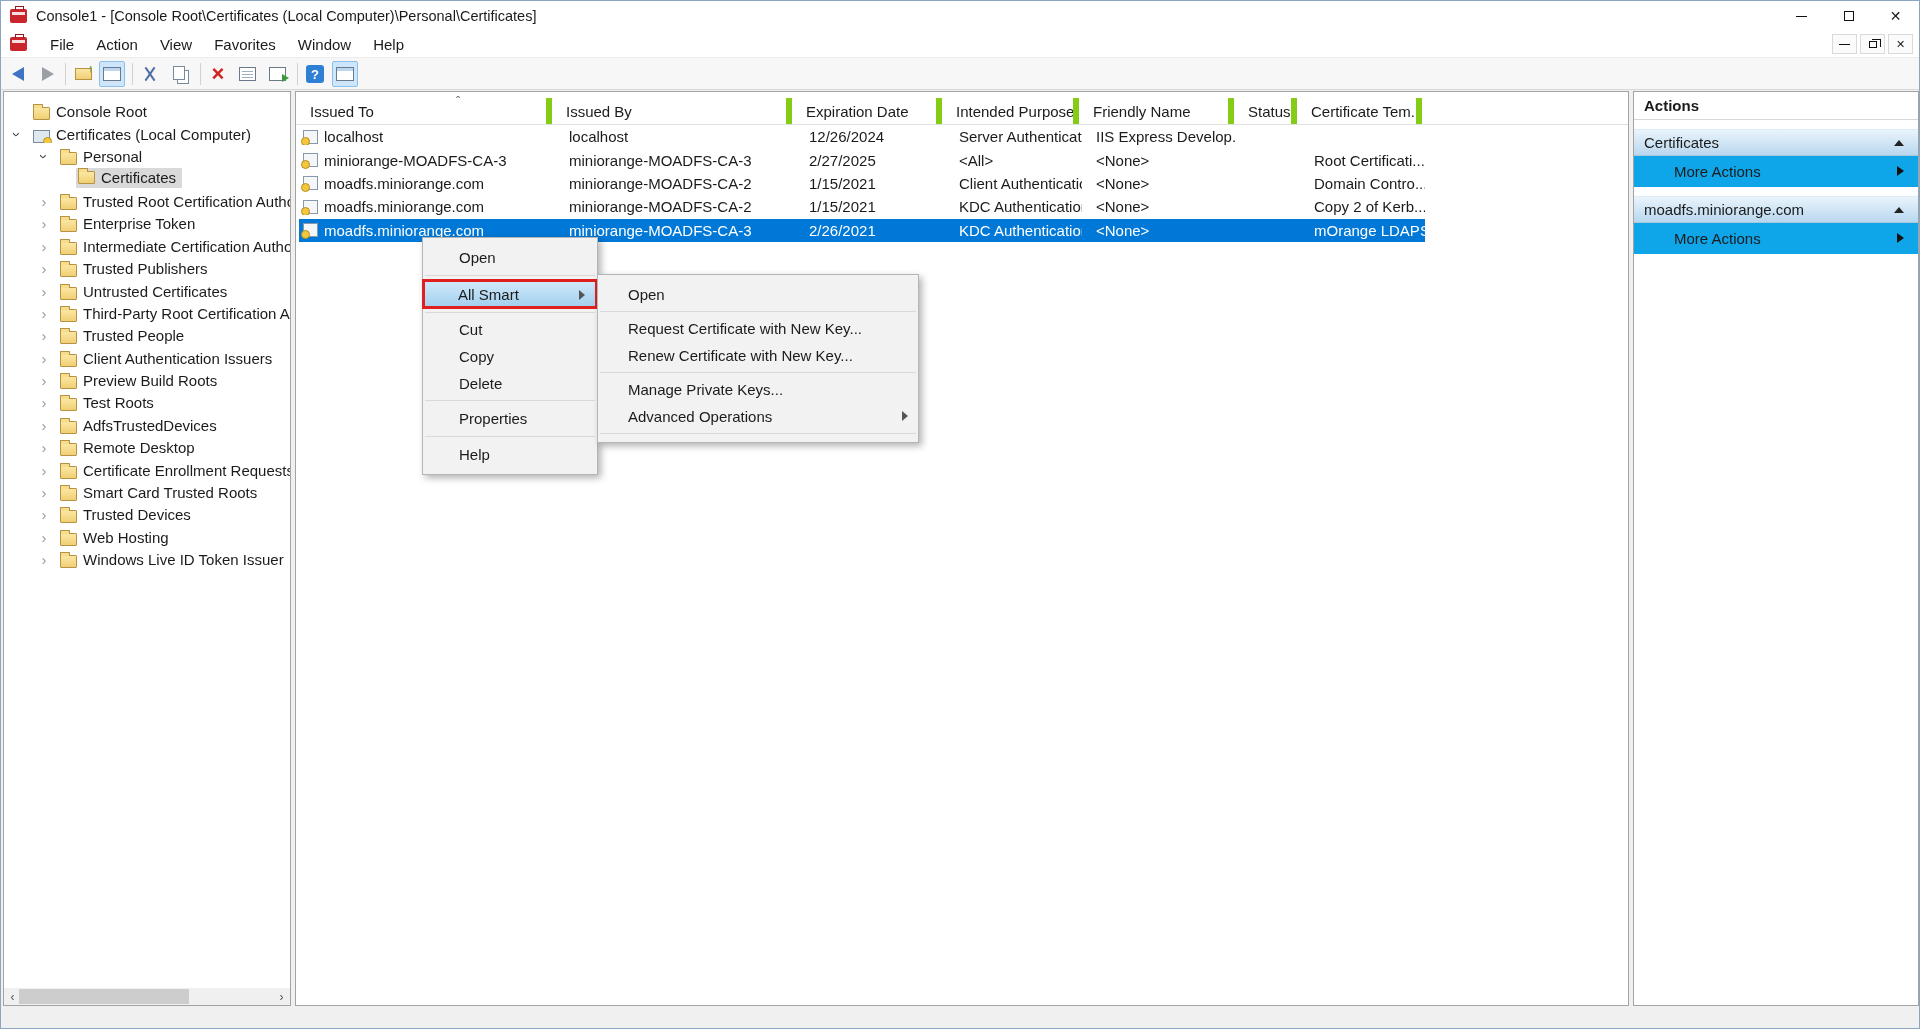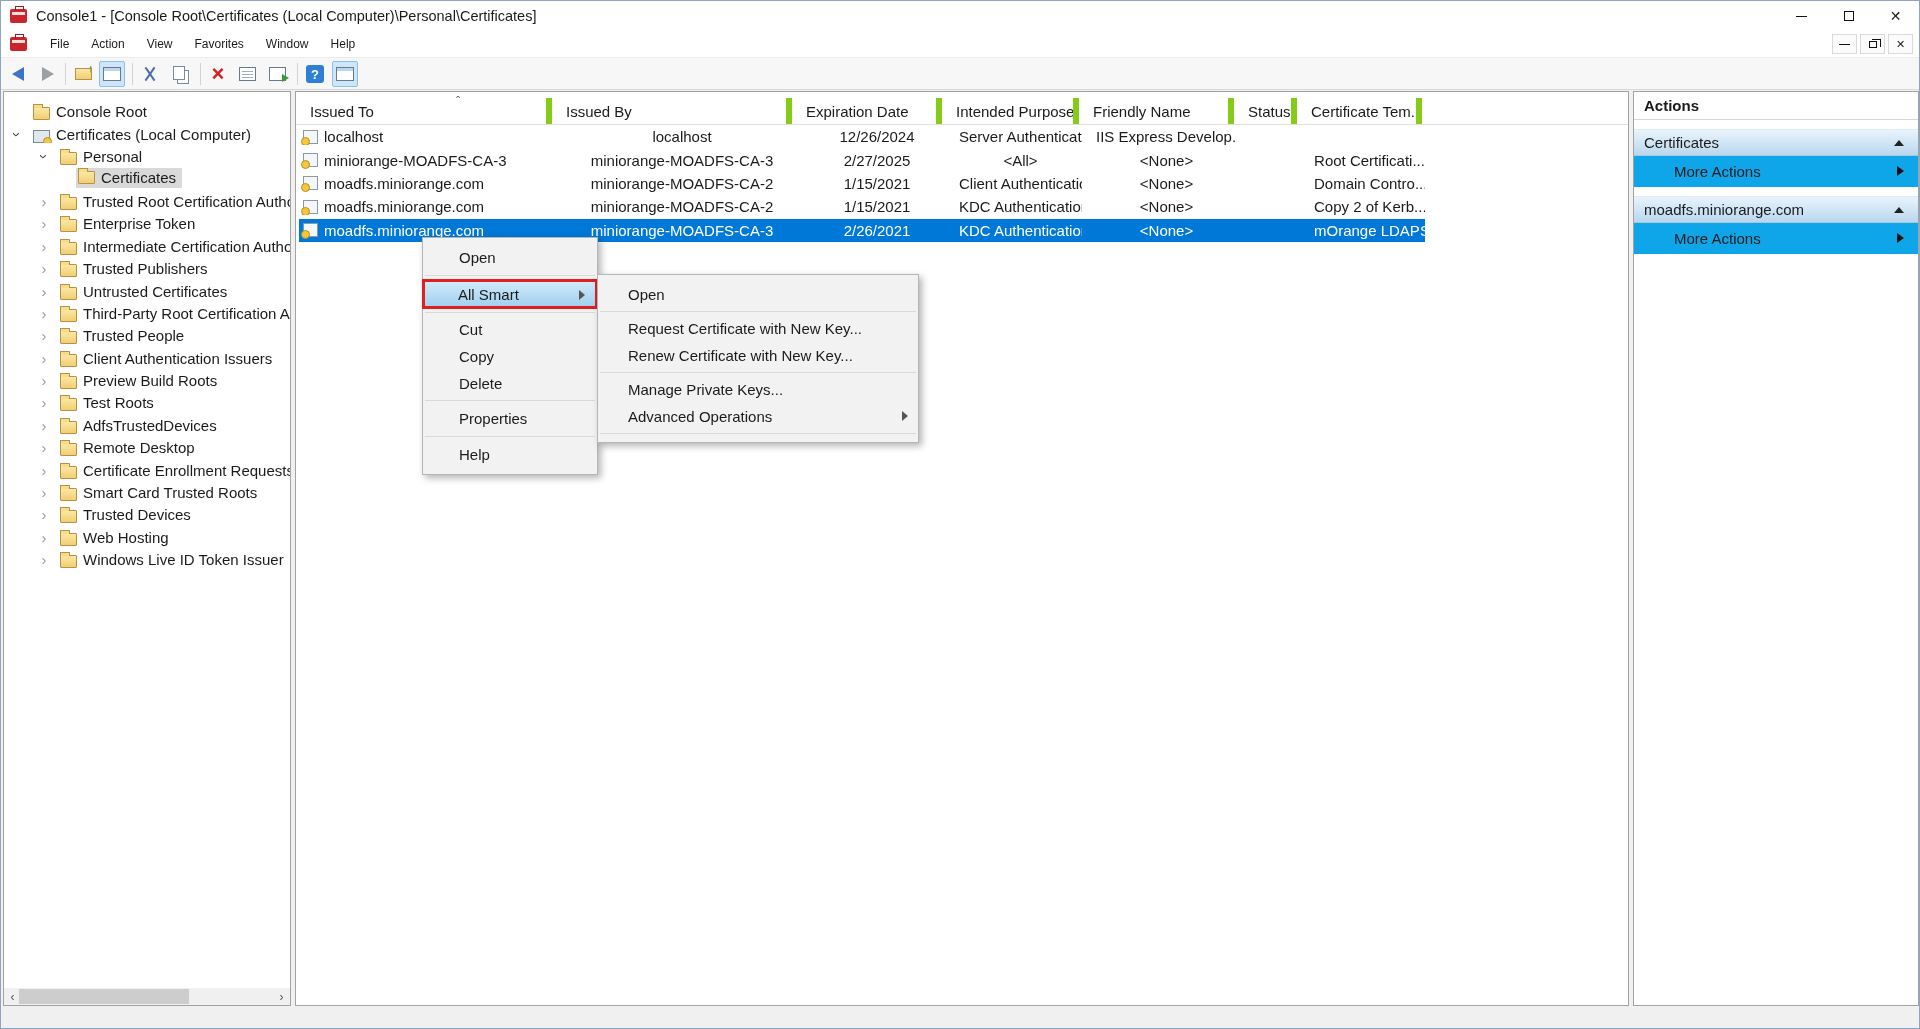--- a/index.html
+++ b/index.html
@@ -16,21 +16,21 @@
   .title-text { font-size:14.5px; }
   .win-btns { position:absolute; right:0; top:0; display:flex; height:30px; }
   .wbtn { width:47px; height:30px; display:flex; align-items:center; justify-content:center; font-size:14px; }
   .glyph-min { width:11px; height:1px; background:#111; display:block; }
   .glyph-max { width:10px; height:10px; border:1px solid #111; display:block; }
 
   
   .menubar { position:absolute; left:0; top:30px; width:100%; height:27px; background:#fff;
              display:flex; align-items:center; padding-left:9px; border-bottom:1px solid #ececec; }
   .menubar .app-icon { margin-right:12px; }
-  .mitem { padding:0 11px; height:100%; display:flex; align-items:center; font-size:12px; }
+  .mitem { padding:0 11px; height:100%; display:flex; align-items:center; font-size:15px; }
   .mdi-btns { position:absolute; right:6px; top:3px; display:flex; gap:3px; }
   .mdibtn { width:25px; height:20px; border:1px solid #d9d9d9; background:#fbfbfb; display:flex; align-items:center; justify-content:center; font-size:11px; }
   .glyph-restore { width:8px; height:7px; border:1px solid #111; position:relative; display:block; }
   .glyph-restore::before { content:""; position:absolute; left:2px; top:-3px; width:8px; height:7px; border:1px solid #111; border-left:none; border-bottom:none; }
 
   
   .toolbar { position:absolute; left:0; top:57px; width:100%; height:32px; background:#f7f7f7; border-bottom:1px solid #d9d9d9; }
   .tbtn { position:absolute; top:3px; width:26px; height:26px; display:flex; align-items:center; justify-content:center; }
   .tbtn.pressed { background:#cde6fb; border:1px solid #8cc0ea; border-radius:2px; }
   .sep-v { position:absolute; top:5px; width:1px; height:22px; background:#d2d2d2; }
@@ -82,21 +82,21 @@
   .hthumb { position:absolute; left:15px; width:170px; top:1px; height:15px; background:#cdcdcd; }
   .harrow.right { position:absolute; right:0; }
 
   
   .lheader { display:flex; height:27px; margin-top:6px; border-bottom:1px solid #e0e0e0; position:relative; }
   .hcell { display:flex; align-items:center; padding-left:14px; border-right:6px solid #84cc16; height:100%;
            white-space:nowrap; overflow:hidden; }
   .sortmark { position:absolute; left:160px; top:-4px; font-size:13px; color:#666; }
   .c1{width:256px;} .c2{width:240px;} .c3{width:150px;} .c4{width:137px;} .c5{width:155px;} .c6{width:63px;} .c7{width:125px;}
   .lrows { margin-left:3px; }
-  .lrow { display:flex; align-items:center; height:23.4px; width:1126px; white-space:nowrap;text-align:center; }
+  .lrow { display:flex; align-items:center; height:23.4px; width:1126px; white-space:nowrap; }
   .lc { padding-left:14px; overflow:hidden; white-space:nowrap; flex:0 0 auto; }
   .lc.first { padding-left:4px; display:flex; align-items:center; gap:6px; }
   .lrow.selected { background:#0078d7; color:#fff; }
   .certicon { width:15px; height:14px; background:#f4f6f8; border:1px solid #8899aa; position:relative; flex:0 0 auto; }
   .certicon::before { content:""; position:absolute; left:-3px; bottom:-3px; width:7px; height:7px; background:#f5c73d;
                       border:1px solid #b98d1e; border-radius:50%; }
 
   
   .actions-title { height:28px; display:flex; align-items:center; padding-left:10px; font-weight:bold; border-bottom:1px solid #d7d7d7; background:#fff; }
   .asec-header { height:27px; margin-top:9px; background:linear-gradient(#e9f4fc,#b9d7ee); border-top:1px solid #dcebf7;

